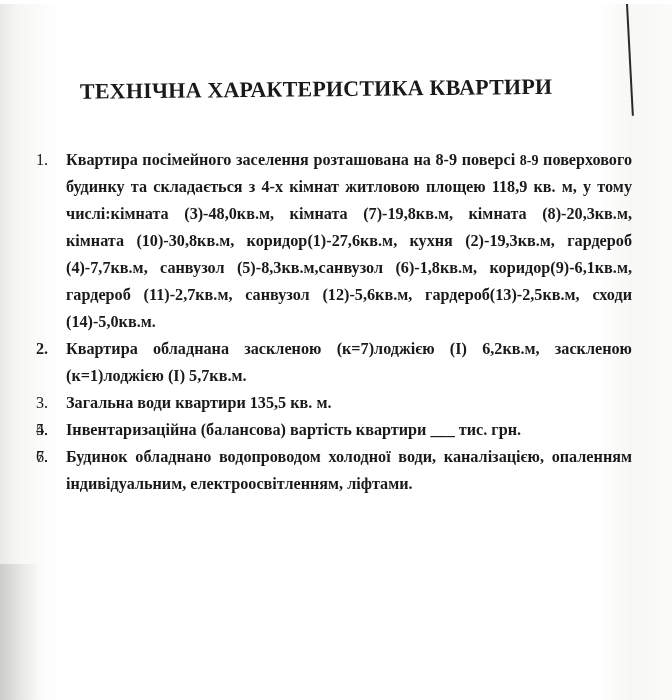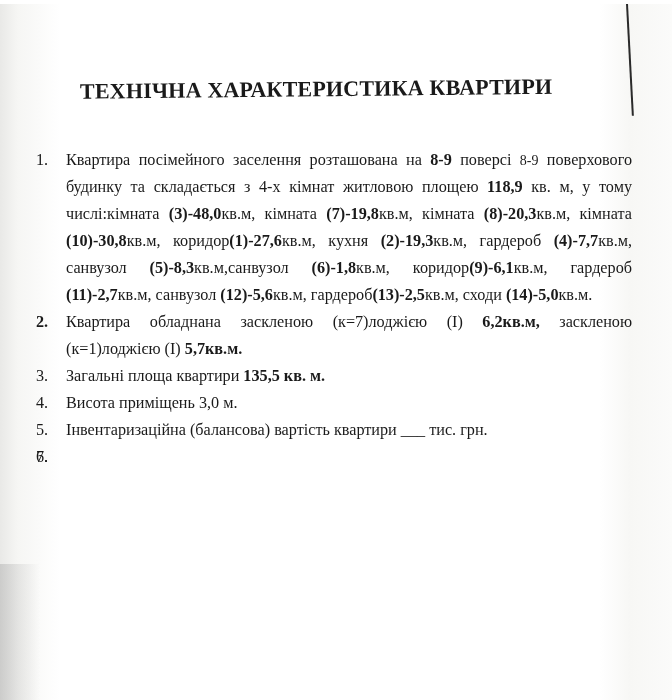--- a/index.html
+++ b/index.html
@@ -68,21 +68,21 @@
       left: 0; top: 0;
     }
     ol.items li .num.bold { font-weight: bold; }
     .b { font-weight: bold; }
     .small { font-size: 14px; }
     li.item-1 { line-height: 28.6px; }
     li.item-2 { margin-top: 2px; }
     li.item-4, li.item-5 { line-height: 25px; }
     li.item-6 { line-height: 27px; margin-top: 2px; }
     li.item-7 { line-height: 27px; margin-top: 4px; }
-    .seg { white-space: normal; }
+    .seg { white-space: normal; font-weight: bold; }
   </style>
 </head>
 <body>
 
 <div class="page">
   <div class="left-shadow"></div>
   <div class="fold-line"></div>
 
   <div class="title">ТЕХНІЧНА ХАРАКТЕРИСТИКА КВАРТИРИ</div>
 
@@ -91,31 +91,31 @@
       <li class="item-1">
         <span class="num">1.</span>
         <span class="seg-container"><span class="seg">Квартира посімейного заселення розташована на </span><span class="seg b">8-9</span><span class="seg"> поверсі </span><span class="seg small">8-9</span><span class="seg"> поверхового будинку та складається з 4-х кімнат житловою площею </span><span class="seg b">118,9</span><span class="seg"> кв. м, у тому числі:кімната </span><span class="seg b">(3)-48,0</span><span class="seg">кв.м, кімната </span><span class="seg b">(7)-19,8</span><span class="seg">кв.м, кімната </span><span class="seg b">(8)-20,3</span><span class="seg">кв.м, кімната </span><span class="seg b">(10)-30,8</span><span class="seg">кв.м, коридор</span><span class="seg b">(1)-27,6</span><span class="seg">кв.м, кухня </span><span class="seg b">(2)-19,3</span><span class="seg">кв.м, гардероб </span><span class="seg b">(4)-7,7</span><span class="seg">кв.м, санвузол </span><span class="seg b">(5)-8,3</span><span class="seg">кв.м,санвузол </span><span class="seg b">(6)-1,8</span><span class="seg">кв.м, коридор</span><span class="seg b">(9)-6,1</span><span class="seg">кв.м, гардероб </span><span class="seg b">(11)-2,7</span><span class="seg">кв.м, санвузол </span><span class="seg b">(12)-5,6</span><span class="seg">кв.м, гардероб</span><span class="seg b">(13)-2,5</span><span class="seg">кв.м, сходи </span><span class="seg b">(14)-5,0</span><span class="seg">кв.м.</span></span>
       </li>
       <li class="item-2">
         <span class="num bold">2.</span>
         <span class="seg-container"><span class="seg">Квартира обладнана заскленою (к=7)лоджією (І) </span><span class="seg b">6,2кв.м,</span><span class="seg"> заскленою (к=1)лоджією (І) </span><span class="seg b">5,7кв.м.</span></span>
       </li>
       <li class="item-3">
         <span class="num">3.</span>
-        <span class="seg-container"><span class="seg">Загальні площа квартири </span><span class="seg b">135,5 кв. м.</span></span>
+        <span class="seg-container"><span class="seg">Загальна води квартири </span><span class="seg b">135,5 кв. м.</span></span>
       </li>
       <li class="item-4">
         <span class="num">4.</span>
-        <span class="seg-container"><span class="seg">Висота приміщень 3,0 м.</span></span>
       </li>
       <li class="item-5">
         <span class="num">5.</span>
         <span class="seg-container"><span class="seg">Інвентаризаційна (балансова) вартість квартири ___ тис. грн.</span></span>
       </li>
       <li class="item-6">
         <span class="num">6.</span>
       </li>
       <li class="item-7">
         <span class="num">7.</span>
+        <span class="seg-container"><span class="seg">Будинок обладнано водопроводом холодної води, каналізацією, опаленням індивідуальним, електроосвітленням, ліфтами.</span></span>
       </li>
     </ol>
   </div>
 </div>
 
 </body></html>

